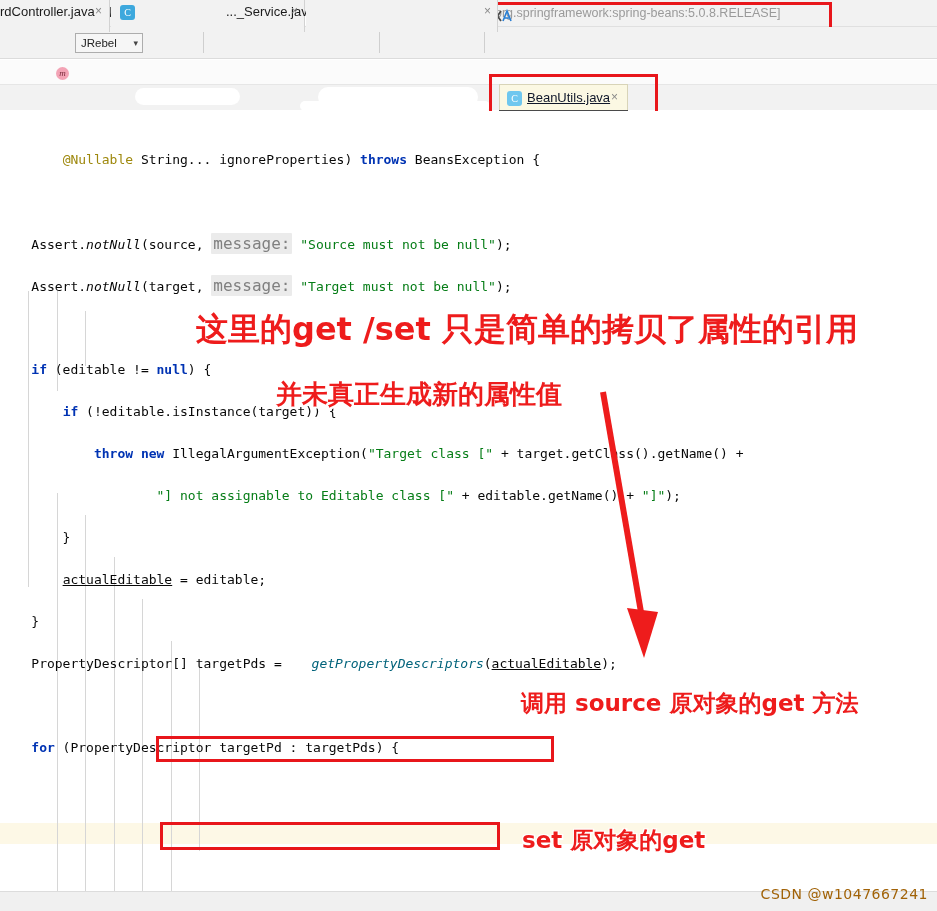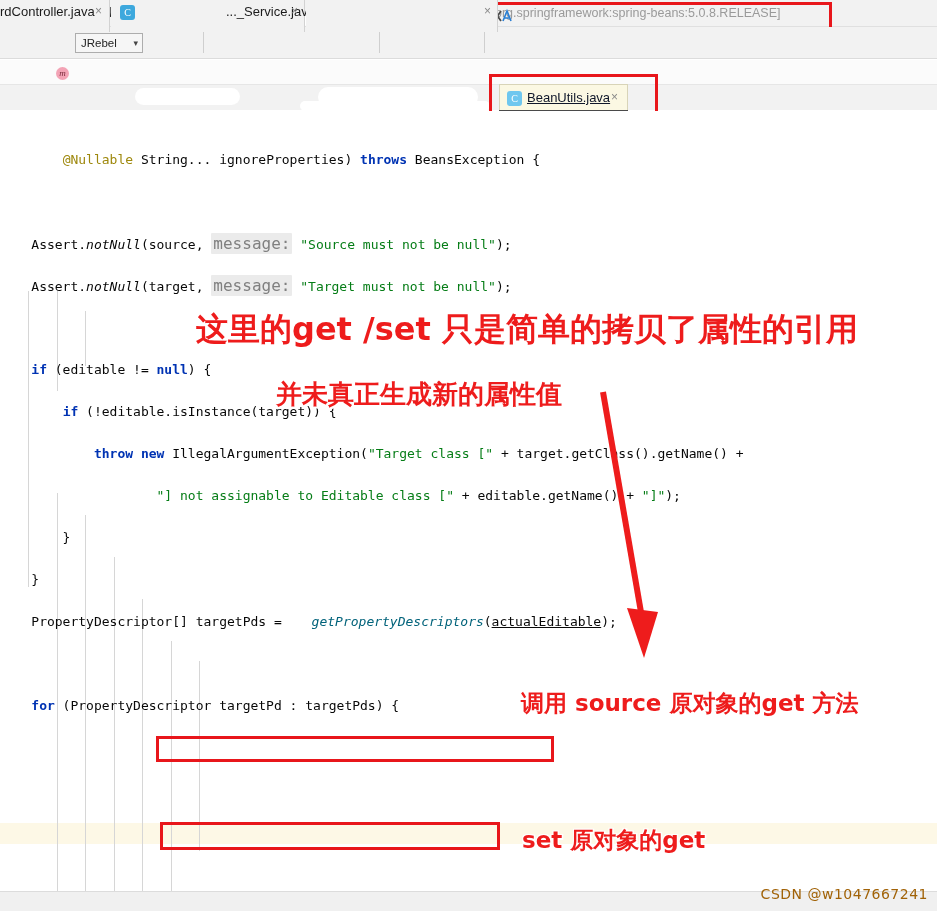--- a/index.html
+++ b/index.html
@@ -359,20 +359,21 @@
 <div class="ln">        <span class="ann">@Nullable</span> String... ignoreProperties) <span class="kw">throws</span> BeansException {</div>
 <div class="ln"> </div>
 <div class="ln">    Assert.<span class="ital">notNull</span>(source, <span class="hint">message:</span> <span class="str">"Source must not be null"</span>);</div>
 <div class="ln">    Assert.<span class="ital">notNull</span>(target, <span class="hint">message:</span> <span class="str">"Target must not be null"</span>);</div>
 <div class="ln"> </div>
 <div class="ln">    <span class="kw">if</span> (editable != <span class="kw">null</span>) {</div>
 <div class="ln">        <span class="kw">if</span> (!editable.isInstance(target)) {</div>
 <div class="ln">            <span class="kw">throw new</span> IllegalArgumentException(<span class="str">"Target class ["</span> + target.getClass().getName() +</div>
 <div class="ln">                    <span class="str">"] not assignable to Editable class ["</span> + editable.getName() + <span class="str">"]"</span>);</div>
 <div class="ln">        }</div>
+<div class="ln">        <span class="und">actualEditable</span> = editable;</div>
 <div class="ln">    }</div>
 <div class="ln">    PropertyDescriptor[] targetPds = <span class="meth">getPropertyDescriptors</span>(<span class="und">actualEditable</span>);</div>
 <div class="ln"> </div>
 <div class="ln">    <span class="kw">for</span> (PropertyDescriptor targetPd : targetPds) {</div>
 
 
 
 
 
 

